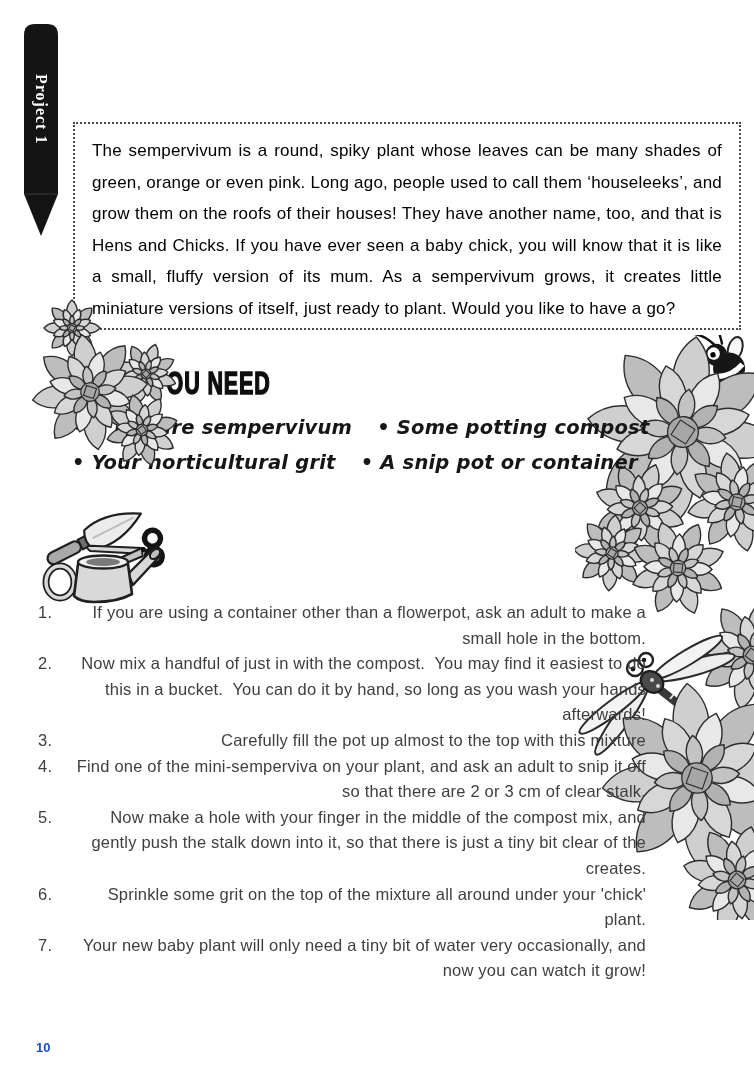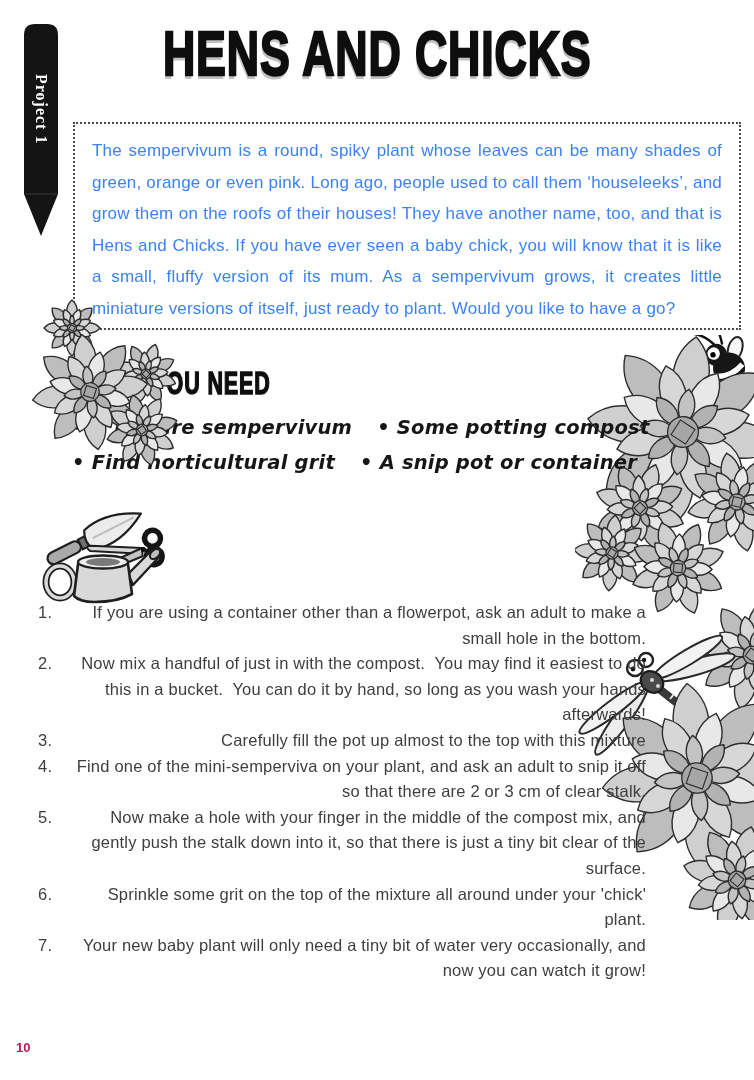--- a/index.html
+++ b/index.html
@@ -27,21 +27,21 @@
   .title .display{font-size:52px;text-shadow:-1px 3px 0 #c2c2c2;}
   h2{margin:0;}
   .h2-display{font-size:25px;-webkit-text-stroke:1.2px #0e0e0e;text-shadow:none;}
   
   .intro{
     position:absolute;left:73px;top:122px;width:668px;height:208px;box-sizing:border-box;
     border:2px dotted #4b4b4b;padding:11px 17px 0 17px;z-index:1;
   }
   .intro p{
     margin:0;font-size:17px;line-height:31.5px;text-align:justify;
-    color:#3b82f6;letter-spacing:0.2px;
+    color:#000000;letter-spacing:0.2px;
   }
   
   .need{position:absolute;left:63px;top:372px;width:585px;z-index:2;}
   .need-lines{margin-top:9px;}
   .need-line{
     font-family:"DejaVu Sans",sans-serif;font-style:italic;font-weight:600;
     font-size:19.5px;line-height:35px;color:#161616;letter-spacing:0.2px;white-space:nowrap;
   }
   .need-item{margin:0 9px;}
   .bul{font-style:normal;margin-right:7px;}
@@ -52,36 +52,35 @@
     position:absolute;left:38px;top:600px;width:608px;margin:0;padding:0;list-style:none;z-index:2;
   }
   .steps li{display:flex;font-size:16.5px;line-height:25.6px;color:#3e3e3e;letter-spacing:0.2px;}
   .num{flex:none;width:33px;}
   .step-text{flex:1;max-width:575px;white-space:pre-wrap;text-align:right;}
   
   .cluster-left{position:absolute;left:25px;top:293px;width:160px;height:195px;z-index:3;}
   .cluster-right{position:absolute;left:575px;top:335px;width:179px;height:585px;z-index:1;}
   .tools{position:absolute;left:40px;top:495px;width:138px;height:112px;z-index:2;}
   
-  .page-num{position:absolute;left:16px;top:1040px;font-size:13px;font-weight:700;color:#be185d;}
+  .page-num{position:absolute;left:36px;top:1040px;font-size:13px;font-weight:700;color:#1d4ed8;}
 </style>
 </head>
 <body>
 
 <div class="page">
 
   <div class="tab">
     <svg width="34" height="212" viewBox="0 0 34 212">
       <path d="M0,170 V11 Q0,0 11,0 H23 Q34,0 34,11 V170 L17,212 Z" fill="#141414"></path>
       <line x1="1" y1="170" x2="33" y2="170" stroke="#3a3a3a" stroke-width="1"></line>
     </svg>
     <span class="tab-label">Project 1</span>
   </div>
 
-  <h1 class="title"><span class="display">HENS AND CHICKS</span></h1>
 
   <div class="intro">
     <p>The sempervivum is a round, spiky plant whose leaves can be many shades of green, orange or even pink. Long ago, people used to call them ‘houseleeks’, and grow them on the roofs of their houses! They have another name, too, and that is Hens and Chicks. If you have ever seen a baby chick, you will know that it is like a small, fluffy version of its mum. As a sempervivum grows, it creates little miniature versions of itself, just ready to plant. Would you like to have a go?</p>
   </div>
 
   <svg class="cluster-left" viewBox="25 293 160 195">
     <g id="rg-l">
         <g transform="translate(72 328) rotate(0)">
           <path d="M0,-1 C0.23,-0.8 0.27,-0.42 0,-0.2 C-0.27,-0.42 -0.23,-0.8 0,-1 Z" fill="#cfcfcf" stroke="#2d2d2d" stroke-width="0.0500" stroke-linejoin="round" transform="rotate(0) scale(28.0)"></path>
           <path d="M0,-1 C0.23,-0.8 0.27,-0.42 0,-0.2 C-0.27,-0.42 -0.23,-0.8 0,-1 Z" fill="#bdbdbd" stroke="#2d2d2d" stroke-width="0.0500" stroke-linejoin="round" transform="rotate(45) scale(28.0)"></path>
@@ -198,21 +197,21 @@
   </svg>
 
   <section class="need">
     <h2><span class="display h2-display">WHAT YOU NEED</span></h2>
     <div class="need-lines">
       <div class="need-line">
         <span class="need-item"><span class="bul">•</span><span>A mature sempervivum</span></span>
         <span class="need-item"><span class="bul">•</span><span>Some potting compost</span></span>
       </div>
       <div class="need-line">
-        <span class="need-item"><span class="bul">•</span><span>Find horticultural grit</span></span>
+        <span class="need-item"><span class="bul">•</span><span>Your horticultural grit</span></span>
         <span class="need-item"><span class="bul">•</span><span>A snip pot or container</span></span>
       </div>
     </div>
   </section>
 
   <svg class="tools" viewBox="40 495 138 112">
 
     <g transform="translate(50,560) rotate(-27)">
       <rect x="-2" y="-6" width="36" height="12" rx="6" fill="#a9a9a9" stroke="#1f1f1f" stroke-width="2.2"></rect>
       <rect x="34" y="-5.5" width="10" height="11" fill="#6f6f6f" stroke="#1f1f1f" stroke-width="2"></rect>
@@ -252,21 +251,21 @@
     <li>
         <span class="num">3.</span>
         <span class="step-text">Carefully fill the pot up almost to the top with this mixture</span>
       </li>
     <li>
         <span class="num">4.</span>
         <span class="step-text">Find one of the mini-semperviva on your plant, and ask an adult to snip it off so that there are 2 or 3 cm of clear stalk.</span>
       </li>
     <li>
         <span class="num">5.</span>
-        <span class="step-text">Now make a hole with your finger in the middle of the compost mix, and gently push the stalk down into it, so that there is just a tiny bit clear of the surface.</span>
+        <span class="step-text">Now make a hole with your finger in the middle of the compost mix, and gently push the stalk down into it, so that there is just a tiny bit clear of the creates.</span>
       </li>
     <li>
         <span class="num">6.</span>
         <span class="step-text">Sprinkle some grit on the top of the mixture all around under your 'chick' plant.</span>
       </li>
     <li>
         <span class="num">7.</span>
         <span class="step-text">Your new baby plant will only need a tiny bit of water very occasionally, and now you can watch it grow!</span>
       </li>
   </ol>

